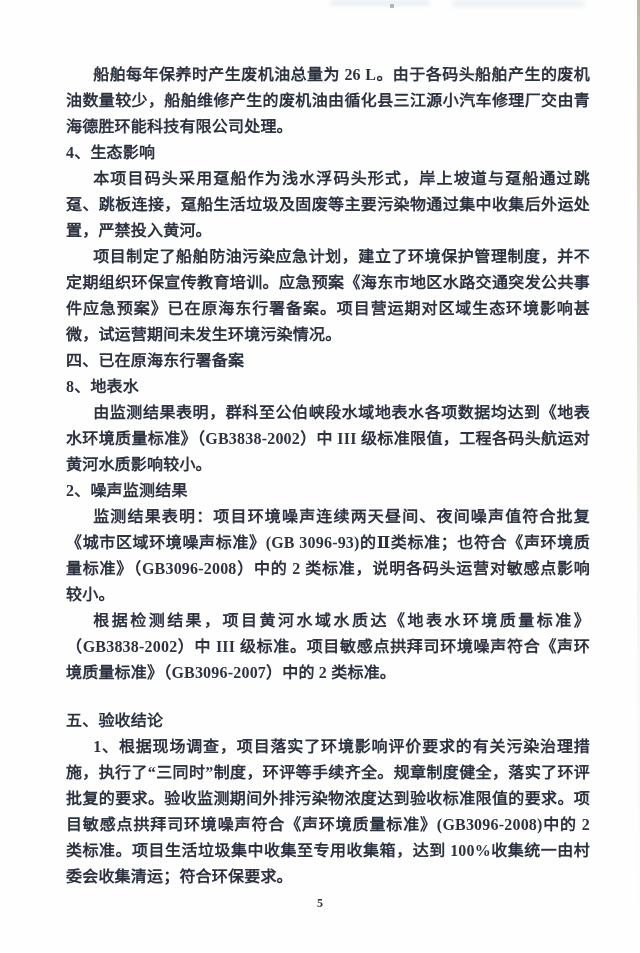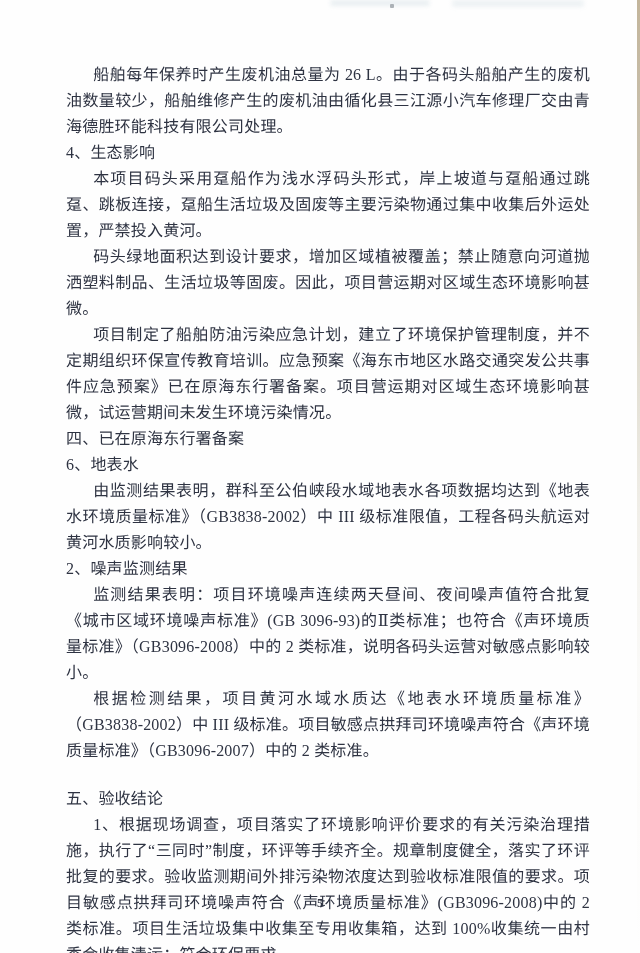--- a/index.html
+++ b/index.html
@@ -44,21 +44,21 @@
     left:66px;right:50px;top:62px;
     color:#2e3342;
     font-size:16px;
     line-height:26px;
     letter-spacing:.2px;
   }
   .text-block p, .text-block h2, .text-block h3{
     margin:0;padding:0;
     font-size:16px;
     line-height:26px;
-    font-weight:normal;
+    font-weight:bold;
   }
   .body{
     text-indent:1.7em;
     text-align:justify;
   }
   .sub{font-weight:normal;}
   .subbold{font-weight:bold;}
   .heading{font-weight:bold;}
   .heading.conclusion{margin-top:22px;}
   .page-number{
@@ -78,24 +78,23 @@
 
   <div class="smudge s1"></div>
   <div class="smudge s2"></div>
   <div class="smudge-dot"></div>
   <div class="edge-line"></div>
 
   <div class="text-block">
     <p class="body">船舶每年保养时产生废机油总量为 26 L。由于各码头船舶产生的废机油数量较少，船舶维修产生的废机油由循化县三江源小汽车修理厂交由青海德胜环能科技有限公司处理。</p>
     <h3 class="sub">4、生态影响</h3>
     <p class="body">本项目码头采用趸船作为浅水浮码头形式，岸上坡道与趸船通过跳趸、跳板连接，趸船生活垃圾及固废等主要污染物通过集中收集后外运处置，严禁投入黄河。</p>
-    <p class="body">码头绿地面积达到设计要求，增加区域植被覆盖；禁止随意向河道抛洒塑料制品、生活垃圾等固废。因此，项目营运期对区域生态环境影响甚微。</p>
     <p class="body">项目制定了船舶防油污染应急计划，建立了环境保护管理制度，并不定期组织环保宣传教育培训。应急预案《海东市地区水路交通突发公共事件应急预案》已在原海东行署备案。项目营运期对区域生态环境影响甚微，试运营期间未发生环境污染情况。</p>
     <h2 class="heading">四、已在原海东行署备案</h2>
-    <h3 class="subbold">6、地表水</h3>
+    <h3 class="subbold">8、地表水</h3>
     <p class="body">由监测结果表明，群科至公伯峡段水域地表水各项数据均达到《地表水环境质量标准》（GB3838-2002）中 III 级标准限值，工程各码头航运对黄河水质影响较小。</p>
     <h3 class="subbold">2、噪声监测结果</h3>
     <p class="body">监测结果表明：项目环境噪声连续两天昼间、夜间噪声值符合批复《城市区域环境噪声标准》(GB 3096-93)的Ⅱ类标准；也符合《声环境质量标准》（GB3096-2008）中的 2 类标准，说明各码头运营对敏感点影响较小。</p>
     <p class="body">根据检测结果，项目黄河水域水质达《地表水环境质量标准》（GB3838-2002）中 III 级标准。项目敏感点拱拜司环境噪声符合《声环境质量标准》（GB3096-2007）中的 2 类标准。</p>
     <h2 class="heading conclusion">五、验收结论</h2>
     <p class="body">1、根据现场调查，项目落实了环境影响评价要求的有关污染治理措施，执行了“三同时”制度，环评等手续齐全。规章制度健全，落实了环评批复的要求。验收监测期间外排污染物浓度达到验收标准限值的要求。项目敏感点拱拜司环境噪声符合《声环境质量标准》(GB3096-2008)中的 2 类标准。项目生活垃圾集中收集至专用收集箱，达到 100%收集统一由村委会收集清运；符合环保要求。</p>
   </div>
 
   <div class="page-number">5</div>
 

